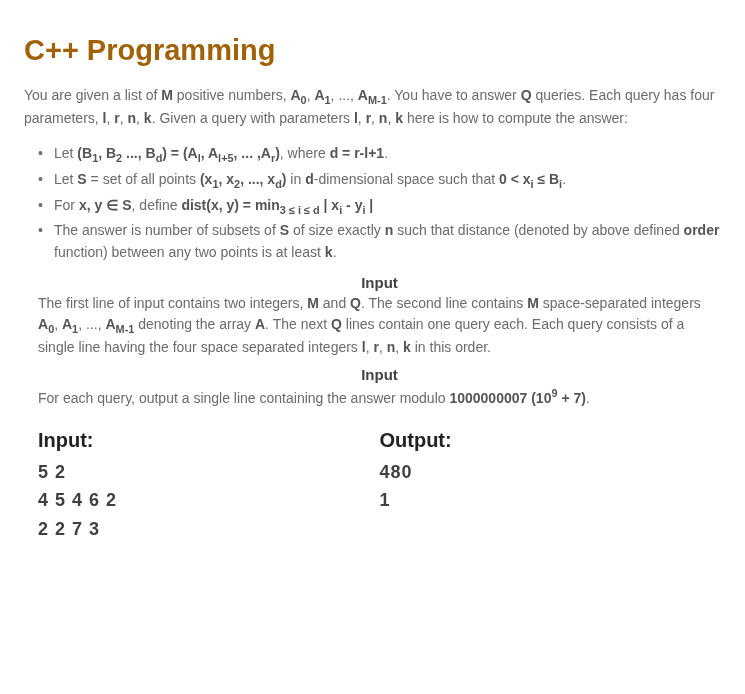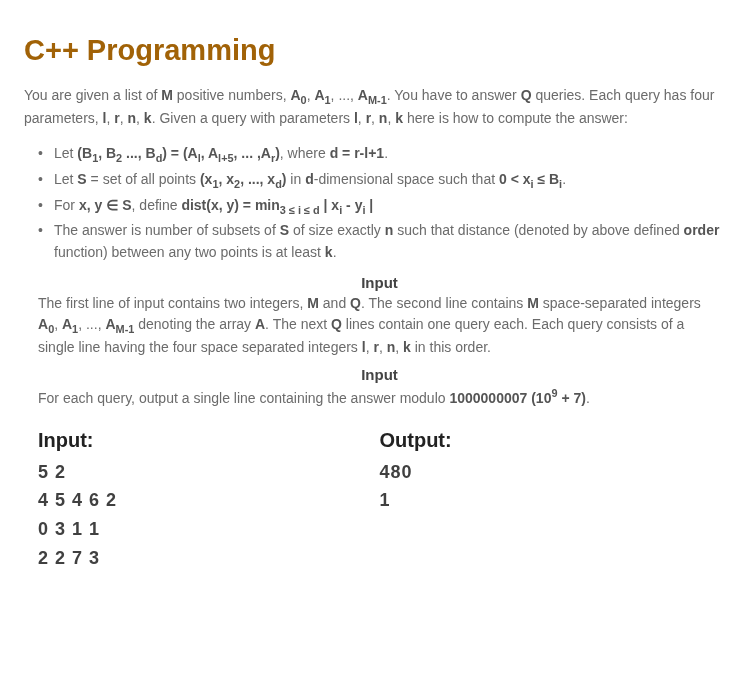--- a/index.html
+++ b/index.html
@@ -125,21 +125,20 @@
 <p class="section-body">The first line of input contains two integers, <b>M</b> and <b>Q</b>. The second line contains <b>M</b> space-separated integers <b>A<sub>0</sub></b>, <b>A<sub>1</sub></b>, ..., <b>A<sub>M-1</sub></b> denoting the array <b>A</b>. The next <b>Q</b> lines contain one query each. Each query consists of a single line having the four space separated integers <b>l</b>, <b>r</b>, <b>n</b>, <b>k</b> in this order.</p>
 
 <div class="section-head">Input</div>
 <p class="section-body">For each query, output a single line containing the answer modulo <b>1000000007 (10<sup>9</sup> + 7)</b>.</p>
 
 <div class="io">
   <div class="io-col">
     <div class="io-head">Input:</div>
     <div class="io-line">5 2</div>
     <div class="io-line">4 5 4 6 2</div>
-    <div class="io-line">0 3 1 1</div>
     <div class="io-line">2 2 7 3</div>
   </div>
   <div class="io-col">
     <div class="io-head">Output:</div>
     <div class="io-line">480</div>
     <div class="io-line">1</div>
   </div>
 </div>
 
 </body></html>

